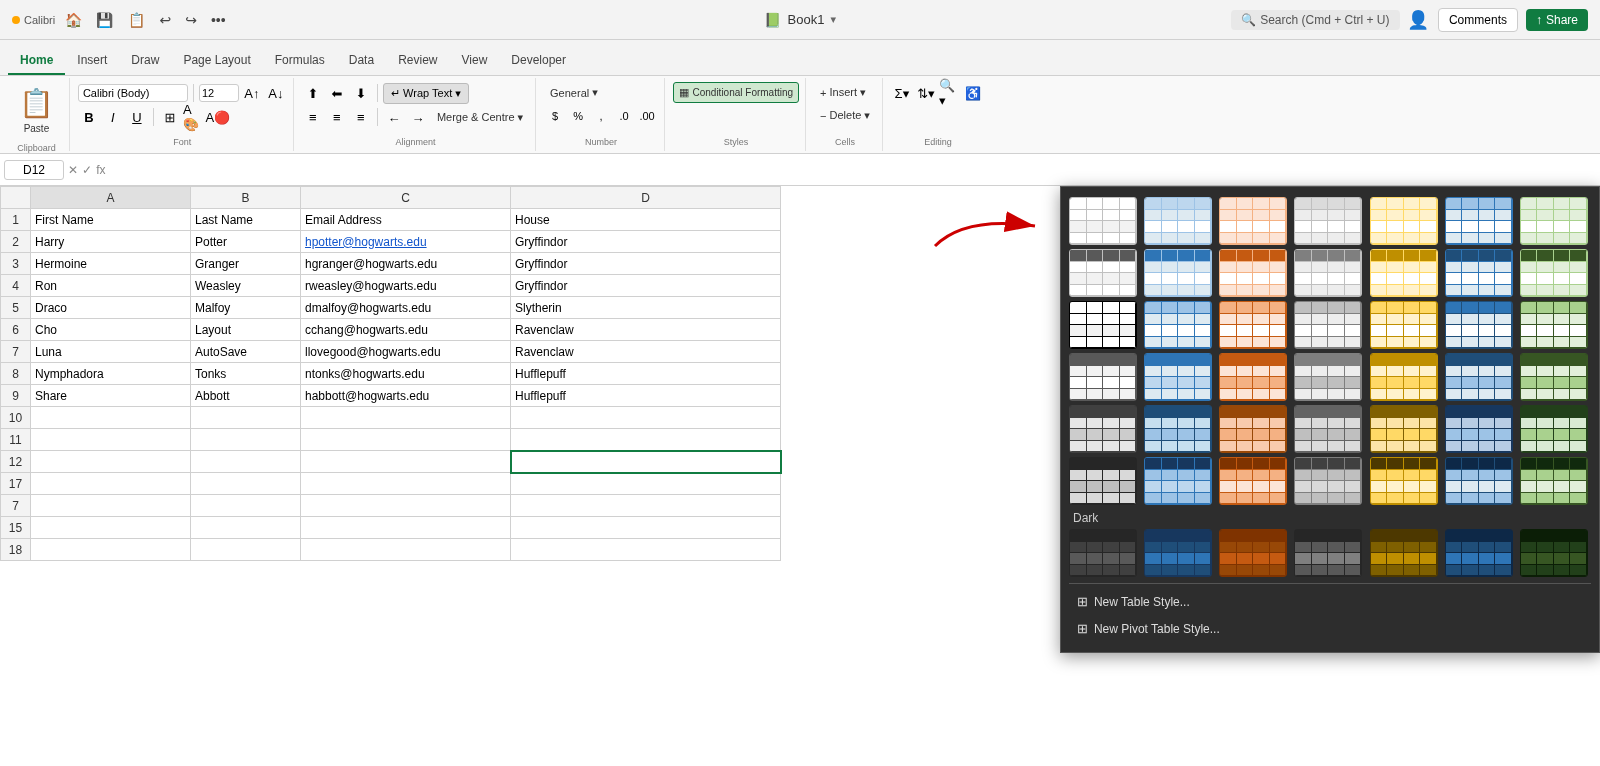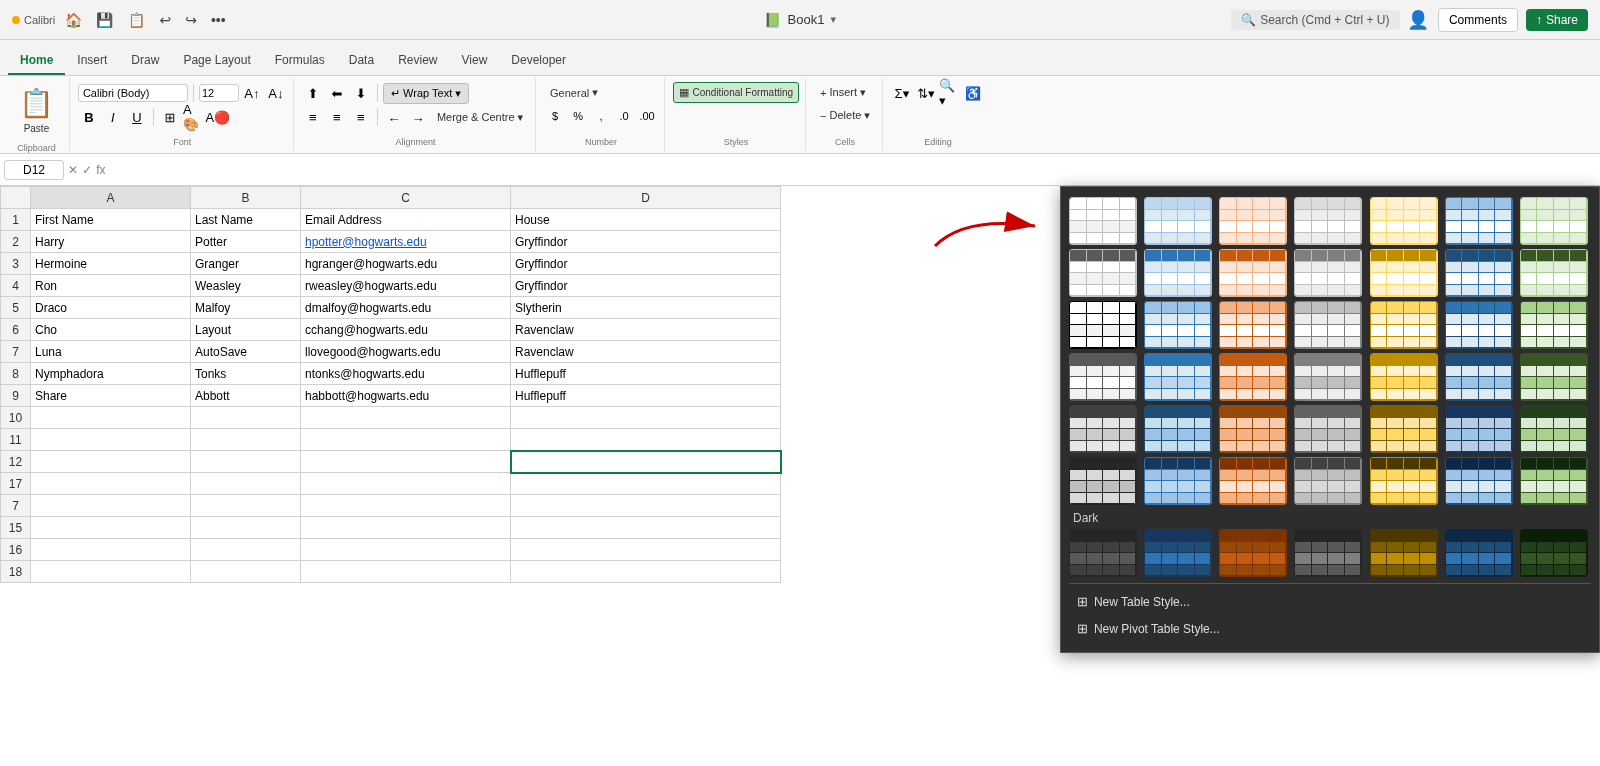--- a/index.html
+++ b/index.html
@@ -497,27 +497,20 @@
             <td></td>
           </tr>
           <tr>
             <th class="row-header">15</th>
             <td></td>
             <td></td>
             <td></td>
             <td></td>
           </tr>
           <tr>
-            <th class="row-header">16</th>
-            <td></td>
-            <td></td>
-            <td></td>
-            <td></td>
-          </tr>
-          <tr>
             <th class="row-header">18</th>
             <td></td>
             <td></td>
             <td></td>
             <td></td>
           </tr>
         </tbody>
     </table>
   </div>
 

